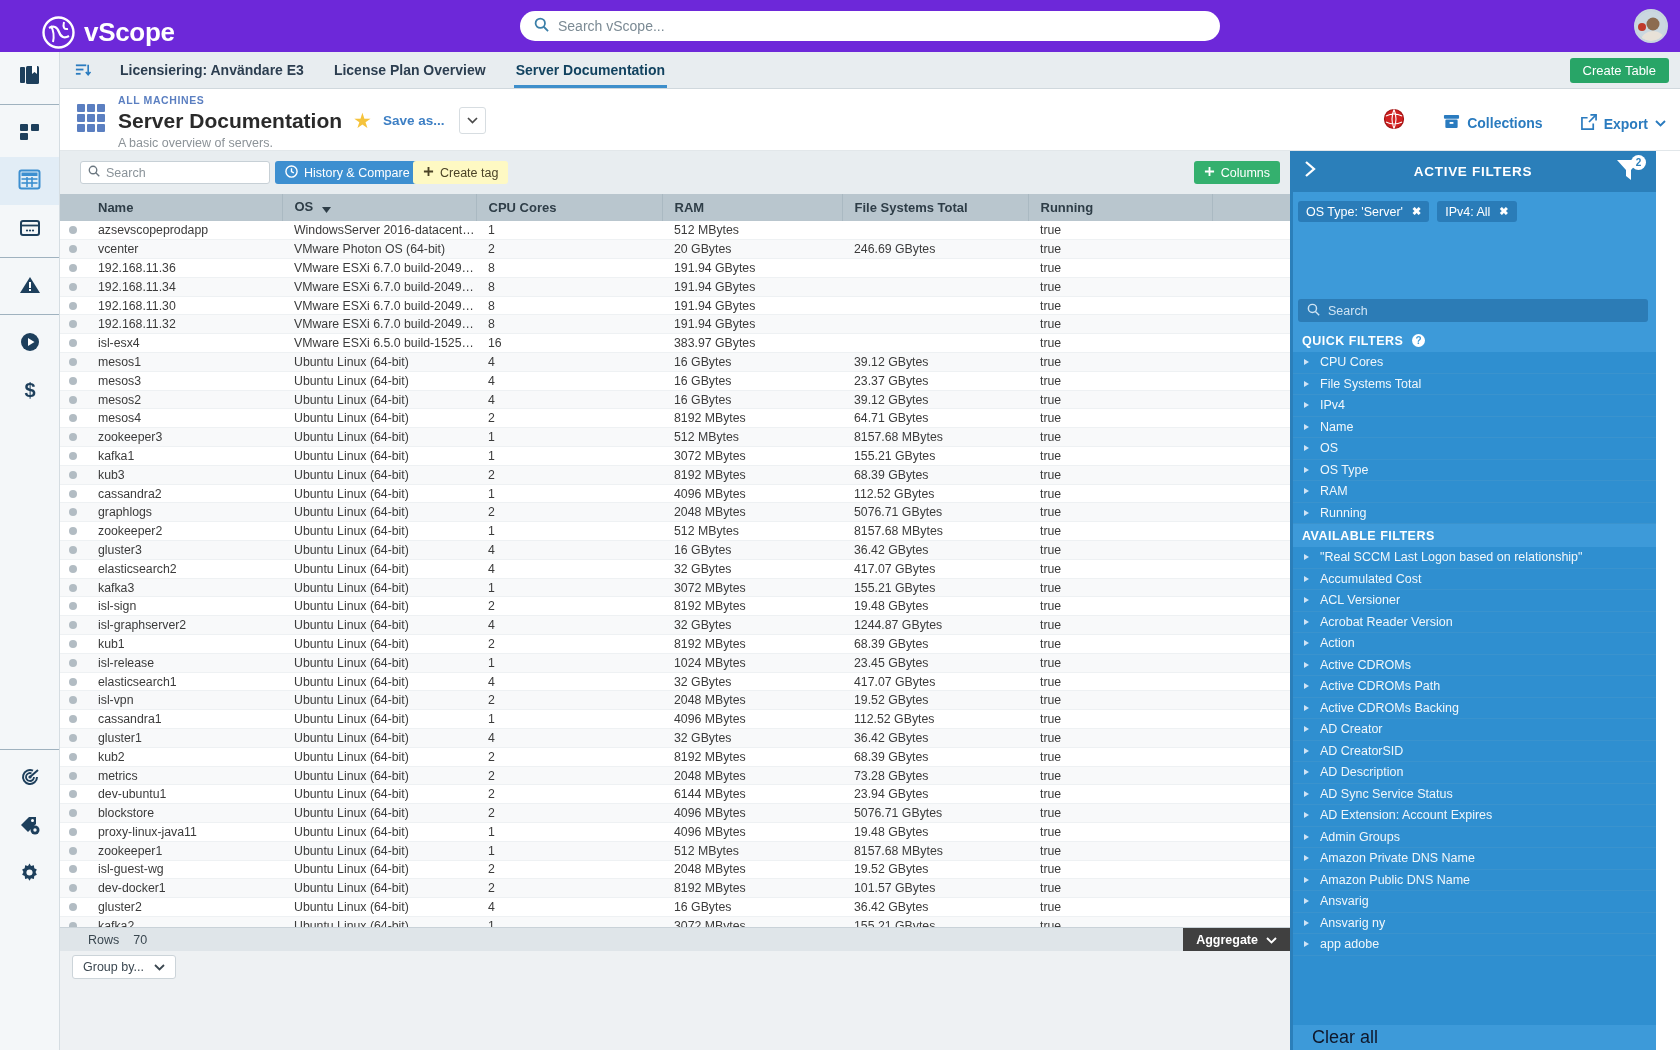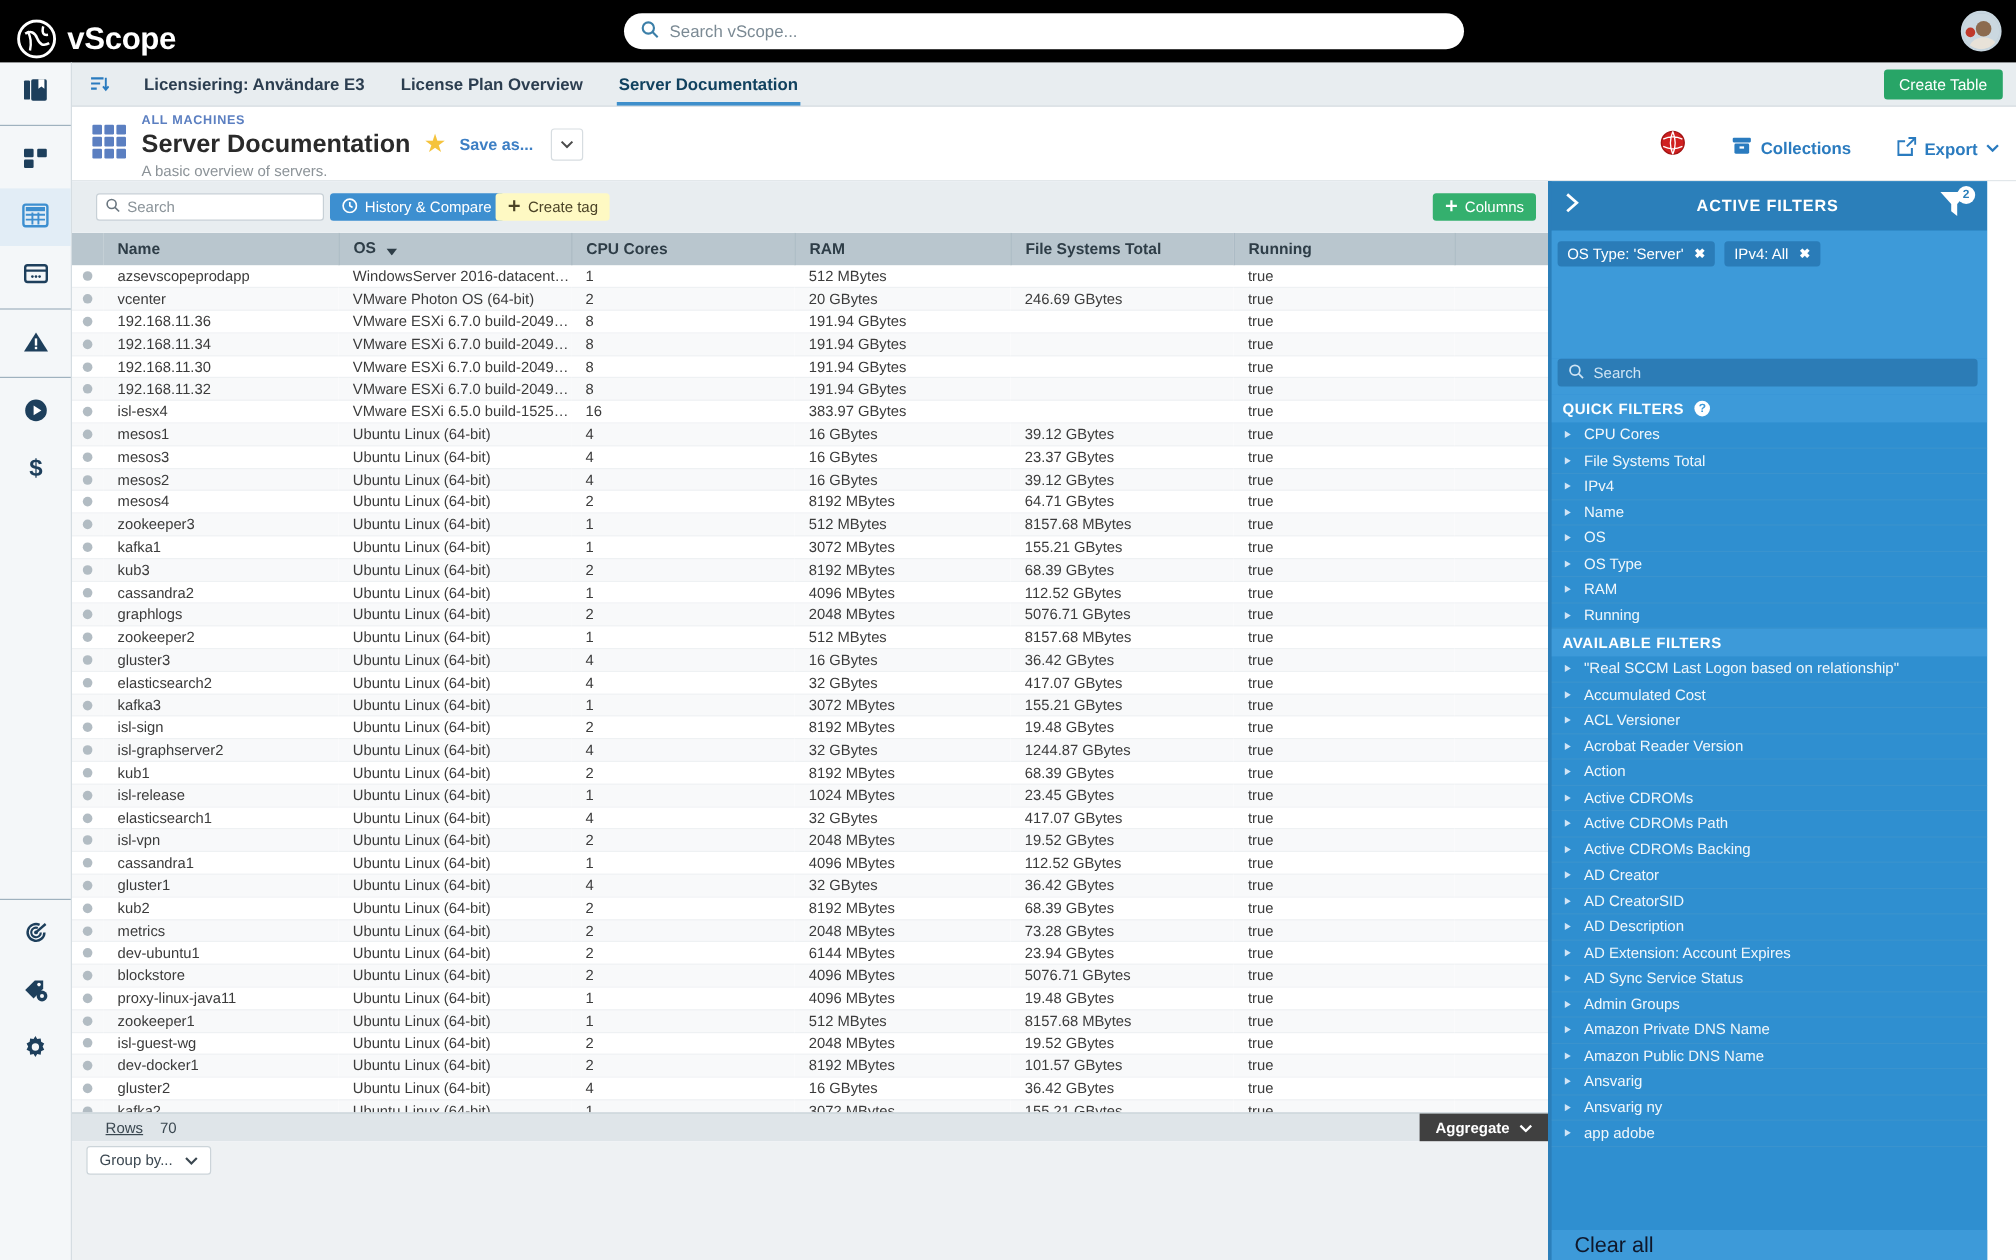--- a/index.html
+++ b/index.html
@@ -7,22 +7,22 @@
     width: 1680px; height: 1050px;
     font-family: "Liberation Sans", sans-serif;
     font-size: 13px;
     color: #333;
     overflow: hidden;
     background: #fff;
   }
   
   .topbar {
     position: absolute; top: 0; left: 0; width: 1680px; height: 64px;
-    background: #000000;
-    display: flex; align-items: center;
+    background: #6d28d9;
+    display: flex; align-items: center; padding-left: 28px;
   }
   .brand { display: flex; align-items: center; margin-left: 14px; gap: 9px; }
   .brand-logo { width: 33px; height: 33px; }
   .brand-name { color: #fff; font-size: 26px; font-weight: bold; letter-spacing: -0.3px; }
   .global-search {
     position: absolute; left: 520px; top: 11px; width: 700px; height: 30px;
     background: #fff; border-radius: 15px; display: flex; align-items: center;
     padding: 0 14px; gap: 9px;
   }
   .global-search input {
@@ -141,21 +141,21 @@
   .row-dot {
     display: inline-block; width: 8px; height: 8px; border-radius: 50%;
     background: #b2bcc3;
   }
   
   .rowsbar {
     position: absolute; left: 60px; top: 927px; width: 1230px; height: 24px;
     background: #dfe5e9; border-top: 1px solid #c9d2d8;
     display: flex; align-items: center; font-size: 12.5px; color: #3a4750;
   }
-  .rowsbar .lbl { margin-left: 28px; text-decoration: underline; }
+  .rowsbar .lbl { margin-left: 28px; }
   .rowsbar .val { margin-left: 14px; }
   .aggregate {
     position: absolute; right: 0; top: 0; height: 24px; background: #404040;
     color: #fff; display: flex; align-items: center; gap: 8px; padding: 0 13px;
     font-size: 12.5px; font-weight: bold; cursor: pointer;
   }
   .groupbar {
     position: absolute; left: 60px; top: 951px; width: 1230px; height: 99px;
     background: #eef1f3;
   }
@@ -1028,25 +1028,25 @@
       <div class="f-item">
         <span class="tri"></span>
         <span>AD CreatorSID</span>
       </div>
       <div class="f-item">
         <span class="tri"></span>
         <span>AD Description</span>
       </div>
       <div class="f-item">
         <span class="tri"></span>
+        <span>AD Sync Service Status</span>
+      </div>
+      <div class="f-item">
+        <span class="tri"></span>
         <span>AD Extension: Account Expires</span>
-      </div>
-      <div class="f-item">
-        <span class="tri"></span>
-        <span>AD Sync Service Status</span>
       </div>
       <div class="f-item">
         <span class="tri"></span>
         <span>Admin Groups</span>
       </div>
       <div class="f-item">
         <span class="tri"></span>
         <span>Amazon Private DNS Name</span>
       </div>
       <div class="f-item">

